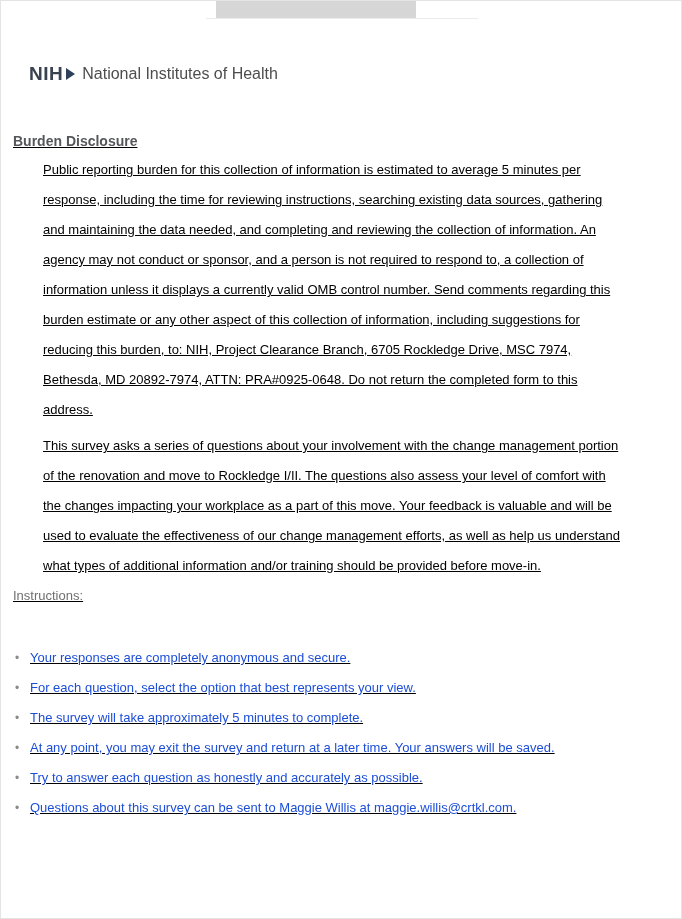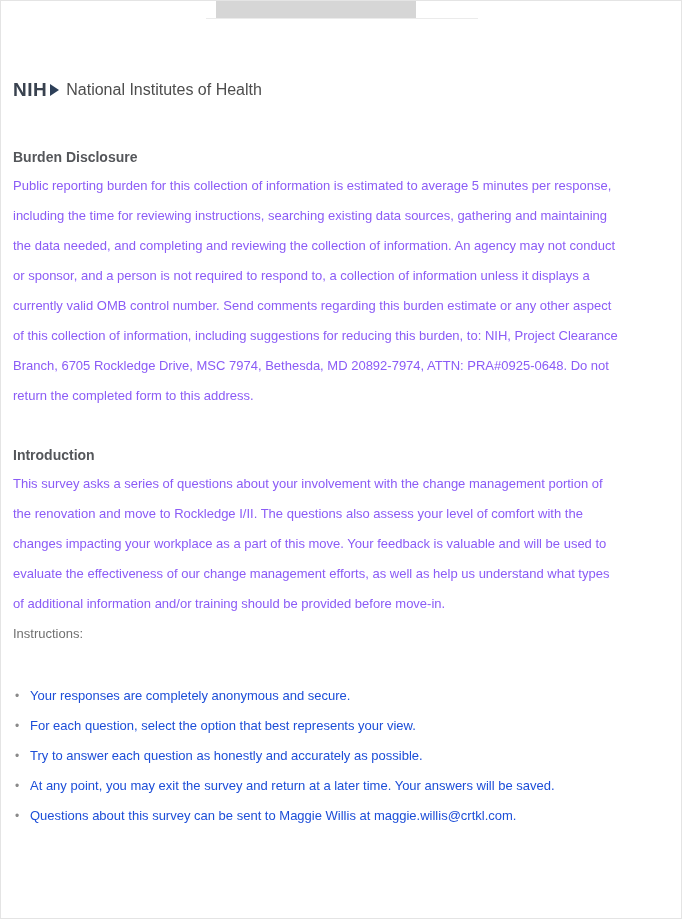--- a/index.html
+++ b/index.html
@@ -30,22 +30,22 @@
     top: 0;
     left: 215px;
     width: 200px;
     height: 17px;
     background: #d6d6d6;
   }
   
   .header-row {
     display: flex;
     align-items: center;
-    margin-top: 78px;
-    padding: 0 12px;
+    margin-top: 62px;
+    padding: 0 28px;
   }
   .logo { display: flex; align-items: center; flex: 0 0 auto; }
   .logo-mark {
     display: flex;
     align-items: center;
     font-weight: 700;
     font-size: 19px;
     letter-spacing: 0.5px;
     color: #39424f;
   }
@@ -62,33 +62,34 @@
     margin-left: 7px;
     white-space: nowrap;
   }
   .omb {
     flex: 1;
     text-align: center;
     font-size: 13px;
     color: #5e5e5e;
   }
   
-  .content { padding: 0 58px 10px 12px; }
+  .content { padding: 0 58px 10px 12px; text-decoration: underline; }
   .section-title {
     font-size: 14px;
     font-weight: 700;
     color: #54565a;
   }
   .burden-title { margin-top: 48px; }
   .intro-title { margin-top: 36px; }
   .section-body {
     margin-top: 6px;
     font-size: 13px;
     line-height: 30px;
-    color: #8b5cf6;
+    color: #000000;
+    margin-left: 30px;
   }
   .instructions-label {
     font-size: 13px;
     line-height: 30px;
     color: #707070;
   }
   .instructions-list {
     list-style: none;
     margin-top: 32px;
   }
@@ -124,27 +125,27 @@
       </span>
       <span class="logo-caption">National Institutes of Health</span>
     </div>
   </div>
 
   <div class="content">
 
     <h2 class="section-title burden-title">Burden Disclosure</h2>
     <p class="section-body">Public reporting burden for this collection of information is estimated to average 5 minutes per response, including the time for reviewing instructions, searching existing data sources, gathering and maintaining the data needed, and completing and reviewing the collection of information. An agency may not conduct or sponsor, and a person is not required to respond to, a collection of information unless it displays a currently valid OMB control number. Send comments regarding this burden estimate or any other aspect of this collection of information, including suggestions for reducing this burden, to: NIH, Project Clearance Branch, 6705 Rockledge Drive, MSC 7974, Bethesda, MD 20892-7974, ATTN: PRA#0925-0648. Do not return the completed form to this address.</p>
 
-    <h2 class="section-title intro-title">Introduction</h2>
     <p class="section-body">This survey asks a series of questions about your involvement with the change management portion of the renovation and move to Rockledge I/II. The questions also assess your level of comfort with the changes impacting your workplace as a part of this move. Your feedback is valuable and will be used to evaluate the effectiveness of our change management efforts, as well as help us understand what types of additional information and/or training should be provided before move-in.</p>
 
     <p class="instructions-label">Instructions:</p>
 
     <ul class="instructions-list">
       <li>Your responses are completely anonymous and secure.</li>
       <li>For each question, select the option that best represents your view.</li>
+      <li>The survey will take approximately 5 minutes to complete.</li>
+      <li>At any point, you may exit the survey and return at a later time. Your answers will be saved.</li>
       <li>Try to answer each question as honestly and accurately as possible.</li>
-      <li>At any point, you may exit the survey and return at a later time. Your answers will be saved.</li>
       <li>Questions about this survey can be sent to Maggie Willis at maggie.willis@crtkl.com.</li>
     </ul>
 
   </div>
 </div>
 
 </body></html>

